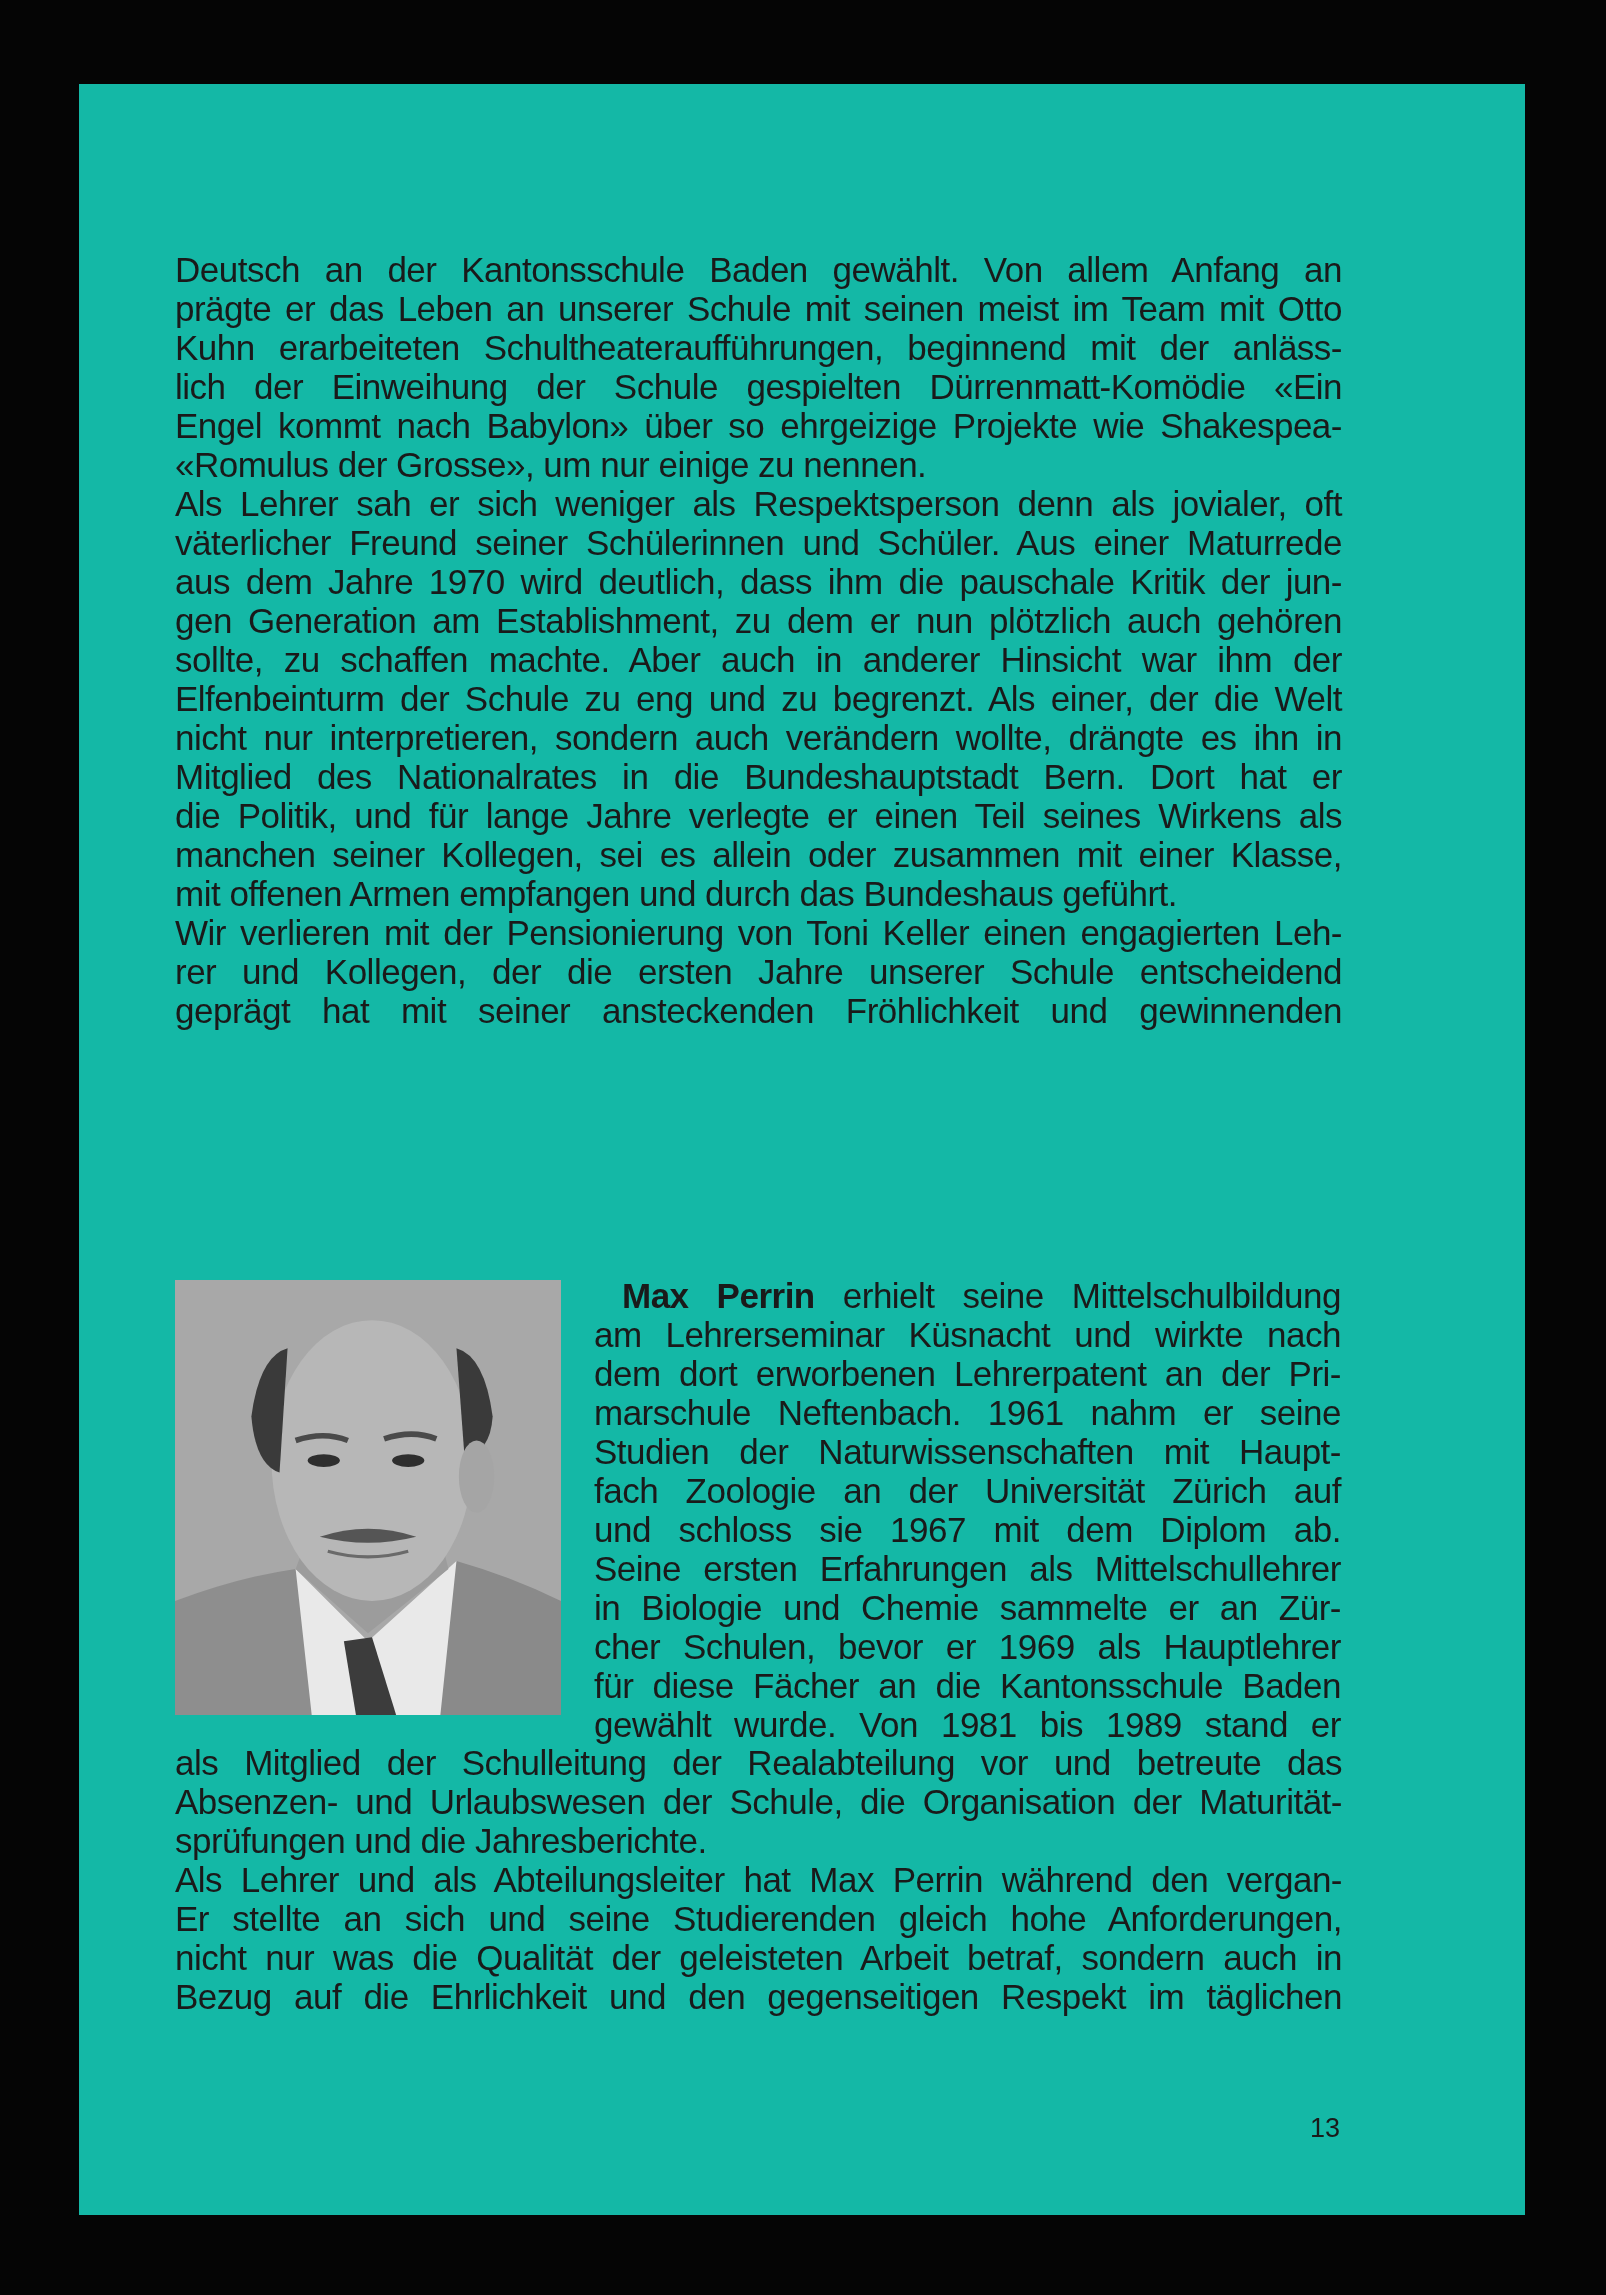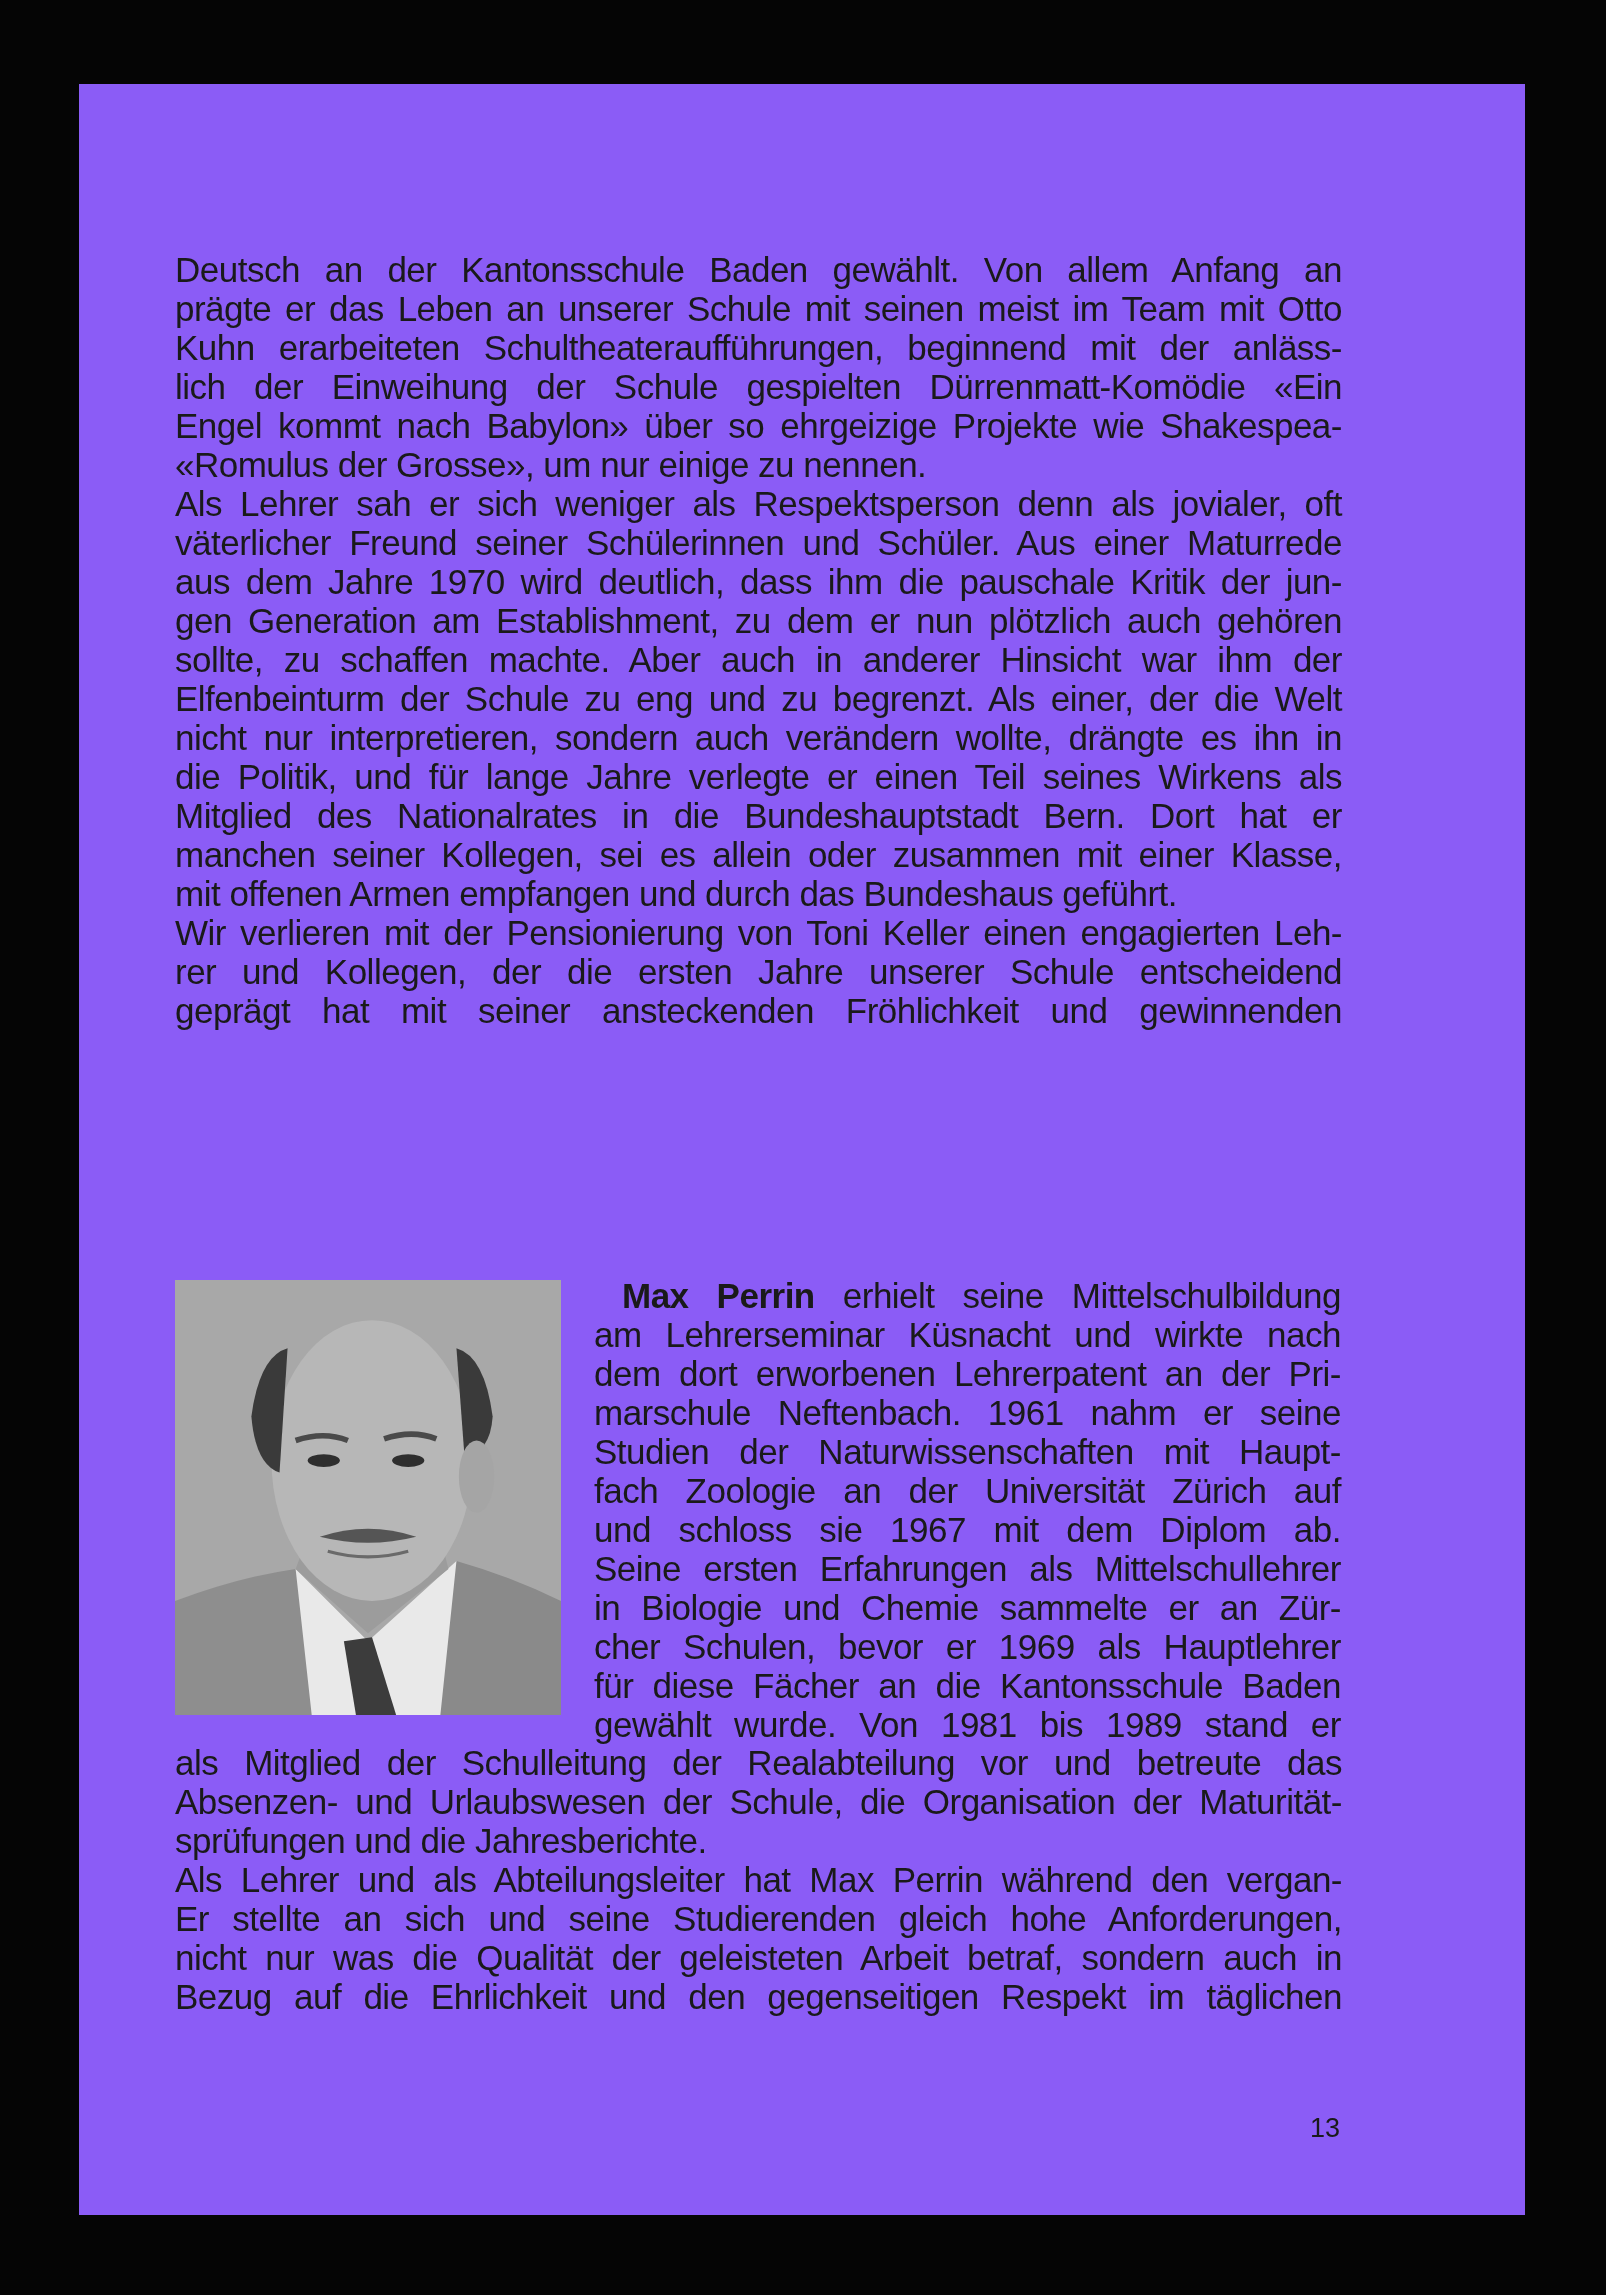--- a/index.html
+++ b/index.html
@@ -7,21 +7,21 @@
     width: 1607px; height: 2295px;
     background: #050505;
     position: relative;
     overflow: hidden;
     font-family: "Liberation Sans", sans-serif;
   }
   .page {
     position: absolute;
     left: 79px; top: 84px;
     width: 1446px; height: 2131px;
-    background: #8b5cf6;
+    background: #14b8a6;
   }
   .text-block {
     position: absolute;
     left: 96px;
     width: 1167px;
     color: #1a1a1a;
     font-size: 35px;
     line-height: 39px;
     letter-spacing: -0.5px;
     word-spacing: 0px;
@@ -66,22 +66,22 @@
     <span class="line">lich der Einweihung der Schule gespielten Dürrenmatt-Komödie «Ein</span>
     <span class="line">Engel kommt nach Babylon» über so ehrgeizige Projekte wie Shakespea-</span>
     <span class="line last">«Romulus der Grosse», um nur einige zu nennen.</span>
     <span class="line">Als Lehrer sah er sich weniger als Respektsperson denn als jovialer, oft</span>
     <span class="line">väterlicher Freund seiner Schülerinnen und Schüler. Aus einer Maturrede</span>
     <span class="line">aus dem Jahre 1970 wird deutlich, dass ihm die pauschale Kritik der jun-</span>
     <span class="line">gen Generation am Establishment, zu dem er nun plötzlich auch gehören</span>
     <span class="line">sollte, zu schaffen machte. Aber auch in anderer Hinsicht war ihm der</span>
     <span class="line">Elfenbeinturm der Schule zu eng und zu begrenzt. Als einer, der die Welt</span>
     <span class="line">nicht nur interpretieren, sondern auch verändern wollte, drängte es ihn in</span>
+    <span class="line">Mitglied des Nationalrates in die Bundeshauptstadt Bern. Dort hat er</span>
     <span class="line">die Politik, und für lange Jahre verlegte er einen Teil seines Wirkens als</span>
-    <span class="line">Mitglied des Nationalrates in die Bundeshauptstadt Bern. Dort hat er</span>
     <span class="line">manchen seiner Kollegen, sei es allein oder zusammen mit einer Klasse,</span>
     <span class="line last">mit offenen Armen empfangen und durch das Bundeshaus geführt.</span>
     <span class="line">Wir verlieren mit der Pensionierung von Toni Keller einen engagierten Leh-</span>
     <span class="line">rer und Kollegen, der die ersten Jahre unserer Schule entscheidend</span>
     <span class="line">geprägt hat mit seiner ansteckenden Fröhlichkeit und gewinnenden</span>
   </div>
 
   <div class="photo">
     <svg viewBox="0 0 480 542" preserveAspectRatio="none">
       <rect x="0" y="0" width="480" height="542" fill="#a8a8a8"></rect>

